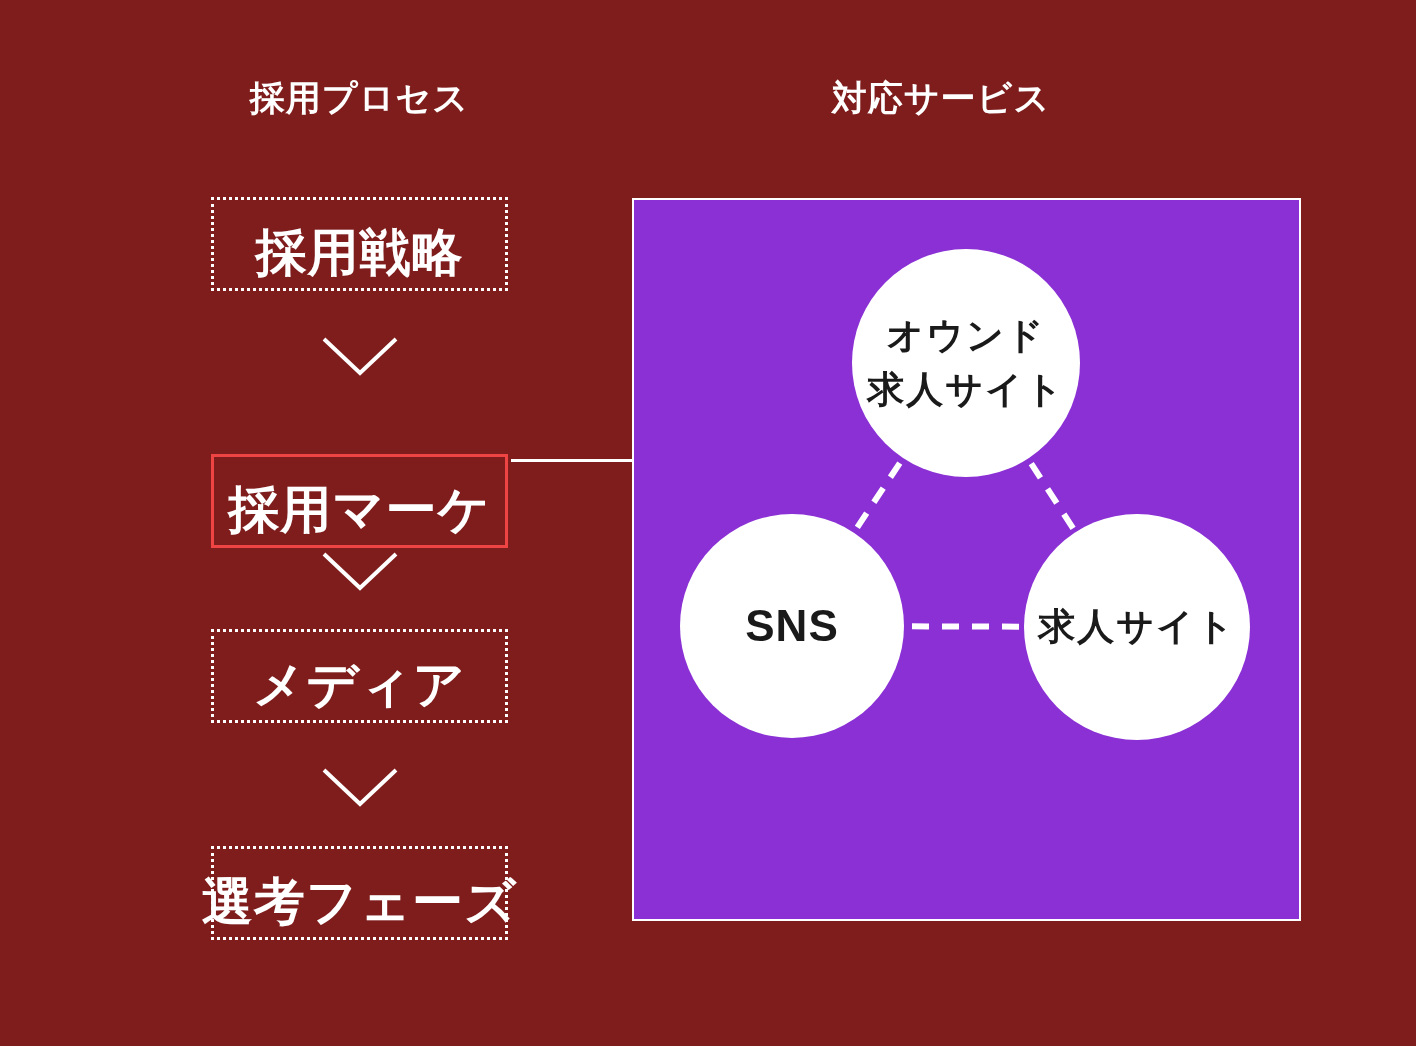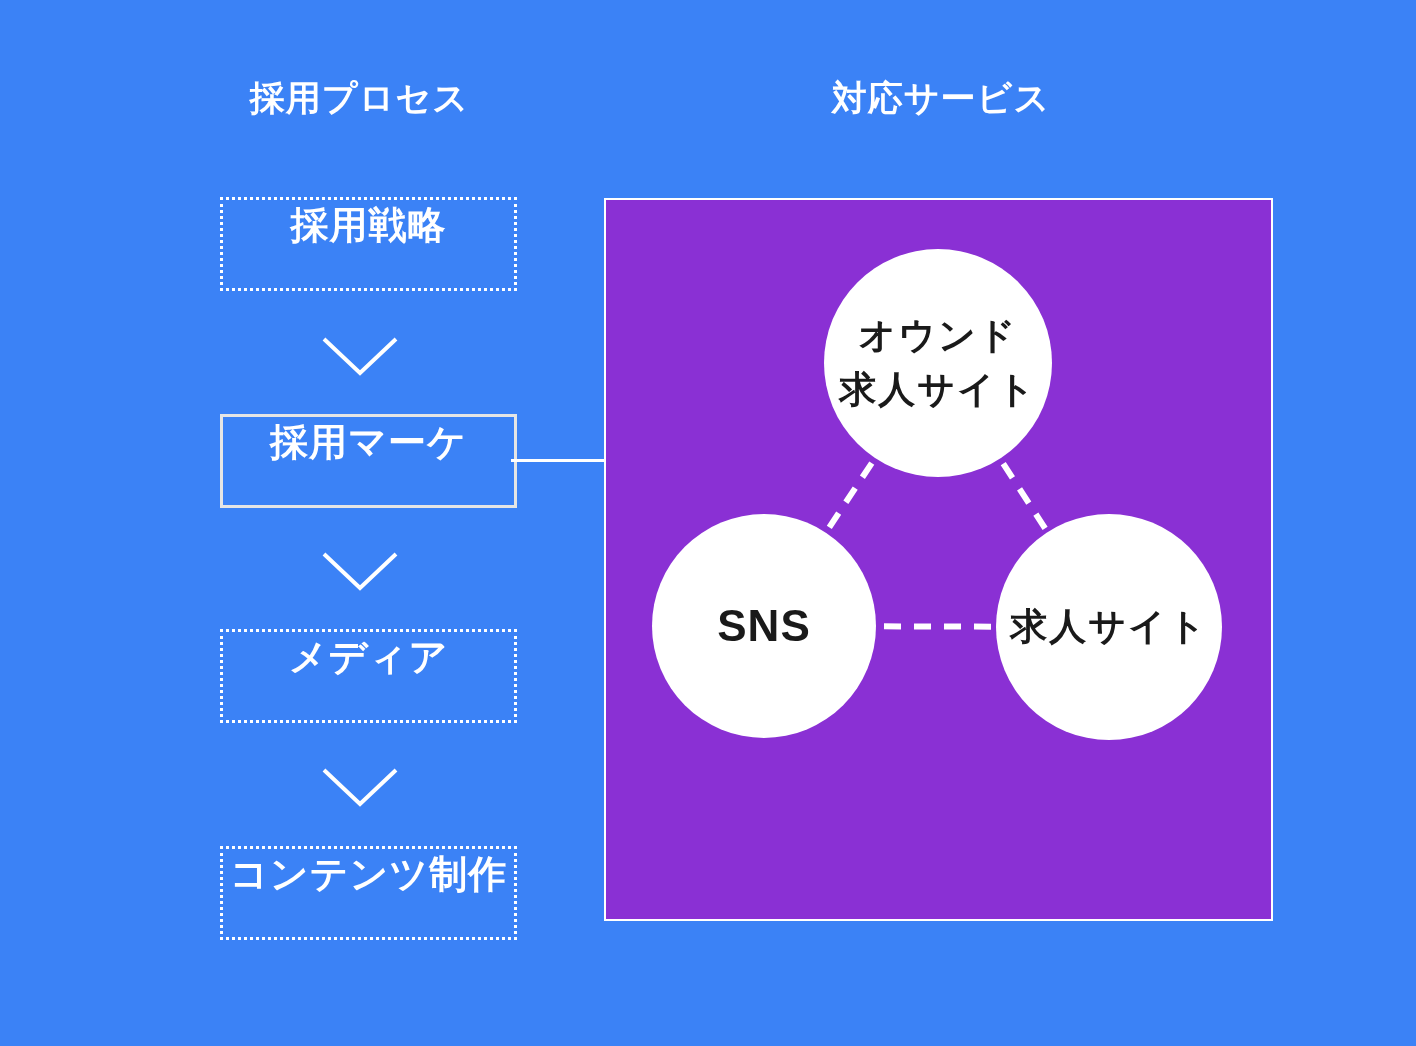--- a/index.html
+++ b/index.html
@@ -4,53 +4,53 @@
 <style>
   html, body {
     margin: 0;
     padding: 0;
     background: #2d2d2d;
   }
   .canvas {
     position: relative;
     width: 1416px;
     height: 1046px;
-    background: #3b82f6;
+    background: #7f1d1d;
     overflow: hidden;
     font-family: "Liberation Sans", "DejaVu Sans", sans-serif;
     font-weight: bold;
   }
   .col-header {
     position: absolute;
     top: 78px;
     color: #ffffff;
     font-size: 35px;
     letter-spacing: 1px;
     text-align: center;
     line-height: 40px;
   }
   .hdr-process { left: 211px; width: 297px; }
   .hdr-services { left: 632px; width: 618px; }
 
   .step-box {
     position: absolute;
-    left: 220px;
+    left: 211px;
     width: 297px;
     height: 94px;
     box-sizing: border-box;
     border: 3px dotted #ffffff;
     display: flex;
-    align-items: flex-start;
+    align-items: flex-end;
     justify-content: center;
     color: #ffffff;
-    font-size: 38px;
+    font-size: 51px;
     letter-spacing: 1px;
     white-space: nowrap;
   }
-  .step-box.solid { border: 3px solid #e5e5e5; }
+  .step-box.solid { border: 3px solid #ef4444; margin-top: 40px; }
   .step-1 { top: 197px; }
   .step-2 { top: 414px; }
   .step-3 { top: 629px; }
   .step-4 { top: 846px; }
 
   .chevron {
     position: absolute;
     left: 322px;
     width: 76px;
     height: 40px;
@@ -63,21 +63,21 @@
     position: absolute;
     left: 511px;
     top: 459px;
     width: 123px;
     height: 3px;
     background: #ffffff;
   }
 
   .services-panel {
     position: absolute;
-    left: 604px;
+    left: 632px;
     top: 198px;
     width: 669px;
     height: 723px;
     box-sizing: border-box;
     border: 2px solid #ffffff;
     background: #8a30d4;
   }
   .panel-graphic {
     position: absolute;
     left: 0; top: 0;
@@ -146,21 +146,21 @@
 
   <div class="step-box step-3">
     <span>メディア</span>
   </div>
 
   <svg class="chevron chev-3" viewBox="0 0 76 40">
     <polyline points="2,2 38,36 74,2" fill="none" stroke="#ffffff" stroke-width="4"></polyline>
   </svg>
 
   <div class="step-box step-4">
-    <span>コンテンツ制作</span>
+    <span>選考フェーズ</span>
   </div>
 
   <div class="connector"></div>
 
   <div class="services-panel">
 
     <svg class="panel-graphic" viewBox="0 0 665 719">
       <line x1="332" y1="163" x2="158" y2="426" stroke="#ffffff" stroke-width="6" stroke-dasharray="17 13"></line>
       <line x1="332" y1="163" x2="503" y2="427" stroke="#ffffff" stroke-width="6" stroke-dasharray="17 13"></line>
       <line x1="158" y1="426" x2="503" y2="427" stroke="#ffffff" stroke-width="6" stroke-dasharray="17 13"></line>

